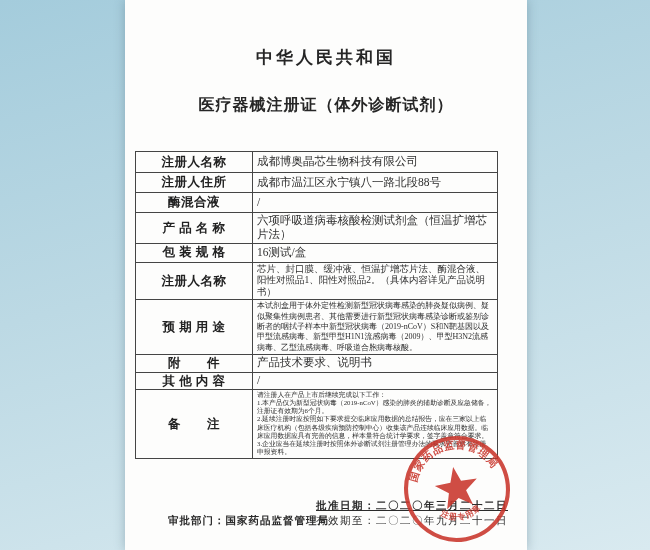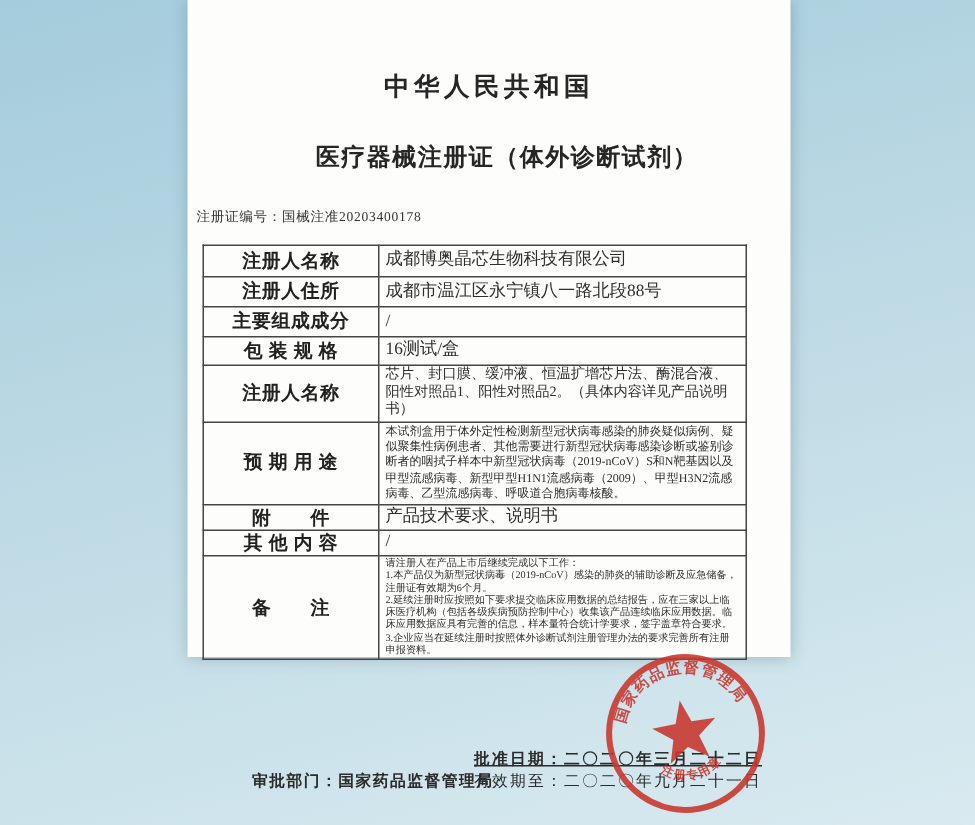--- a/index.html
+++ b/index.html
@@ -5,40 +5,40 @@
   html,body{margin:0;padding:0;}
   body{
     width:650px;height:550px;overflow:hidden;
     font-family:"Liberation Serif","DejaVu Serif",serif;
   }
   .backdrop{
     position:relative;width:650px;height:550px;
     background:linear-gradient(165deg,#a4ccdc 0%,#bcd9e4 45%,#d9eaf0 100%);
   }
   .page{
-    position:absolute;left:125px;top:0;width:402px;height:438px;
+    position:absolute;left:125px;top:0;width:402px;height:550px;
     background:#fdfdfc;
     box-shadow:0 0 10px rgba(60,90,105,0.35);
   }
   .title-country{
     position:absolute;top:46px;left:0;width:100%;
     text-align:center;font-size:17px;font-weight:bold;
     letter-spacing:3px;color:#262626;
   }
   .title-cert{
-    position:absolute;top:95px;left:12px;width:100%;
+    position:absolute;top:95px;left:0;width:100%;
     text-align:center;font-size:16px;font-weight:bold;
     letter-spacing:1px;color:#262626;
   }
   .regno{
     position:absolute;top:138px;left:6px;
     font-size:9px;color:#333;letter-spacing:0.5px;
   }
   table.cert{
-    position:absolute;top:163px;left:10px;width:363px;
+    position:absolute;top:151px;left:10px;width:363px;
     border-collapse:collapse;table-layout:fixed;
     color:#2e2e2e;
   }
   table.cert td{
     border:1px solid #454545;
     padding:1px 4px;vertical-align:middle;
     overflow:hidden;
   }
   td.lbl{
     width:108px;text-align:center;font-weight:bold;
@@ -68,35 +68,38 @@
   }
 </style>
 </head>
 <body>
 
 <div class="backdrop">
   <div class="page">
 
     <div class="title-country">中华人民共和国</div>
     <div class="title-cert">医疗器械注册证（体外诊断试剂）</div>
-    <div class="regno">注册证编号：国械注准20203400178</div>
 
     <table class="cert">
       <tbody>
           <tr style="height:21px">
         <td class="lbl">注册人名称</td>
         <td class="val">成都博奥晶芯生物科技有限公司</td>
       </tr>
       <tr style="height:20px">
         <td class="lbl">注册人住所</td>
         <td class="val">成都市温江区永宁镇八一路北段88号</td>
       </tr>
       <tr style="height:20px">
-        <td class="lbl">主要组成成分</td>
+        <td class="lbl">酶混合液</td>
         <td class="val">/</td>
+      </tr>
+      <tr style="height:21px">
+        <td class="lbl">产 品 名 称</td>
+        <td class="val">六项呼吸道病毒核酸检测试剂盒（恒温扩增芯片法）</td>
       </tr>
       <tr style="height:19px">
         <td class="lbl">包 装 规 格</td>
         <td class="val">16测试/盒</td>
       </tr>
       <tr style="height:23px">
         <td class="lbl">注册人名称</td>
         <td class="val v-comp">芯片、封口膜、缓冲液、恒温扩增芯片法、酶混合液、阳性对照品1、阳性对照品2。（具体内容详见产品说明书）</td>
       </tr>
       <tr style="height:52px">

